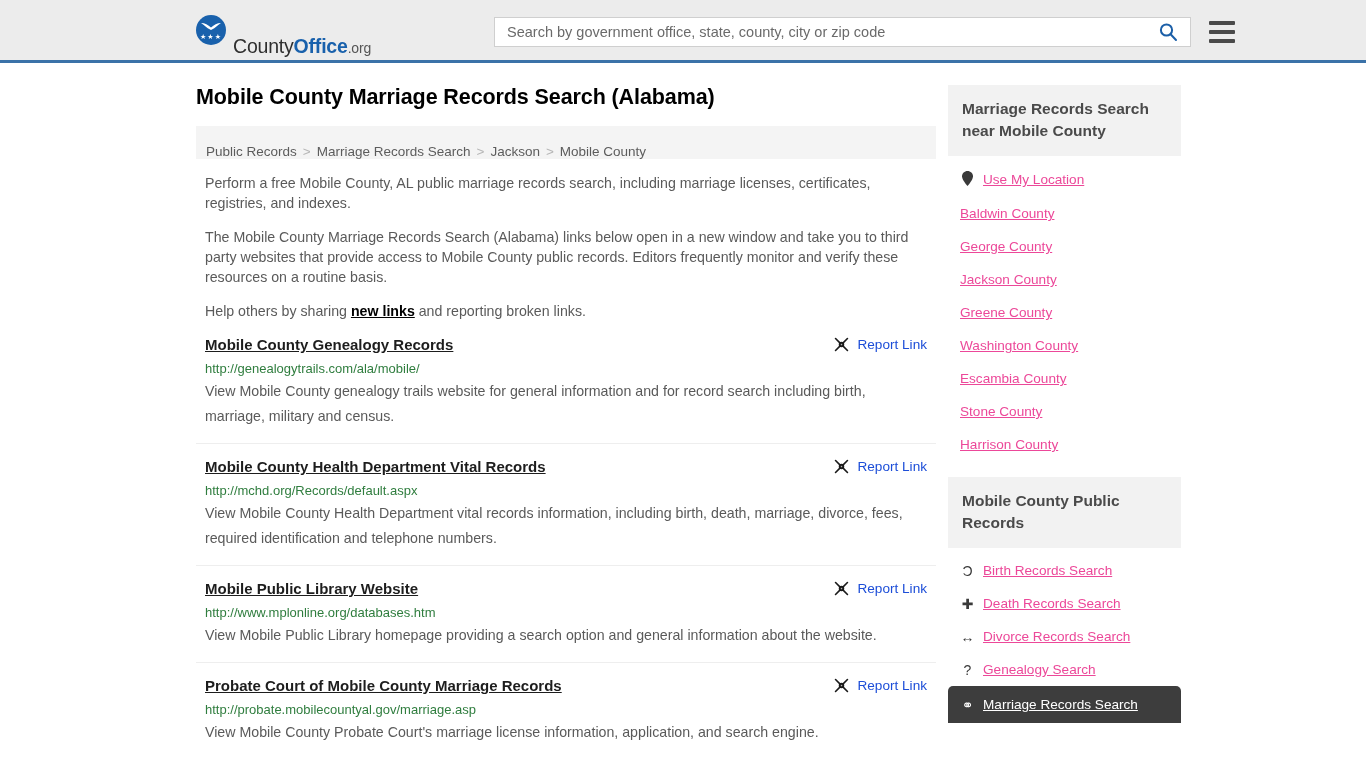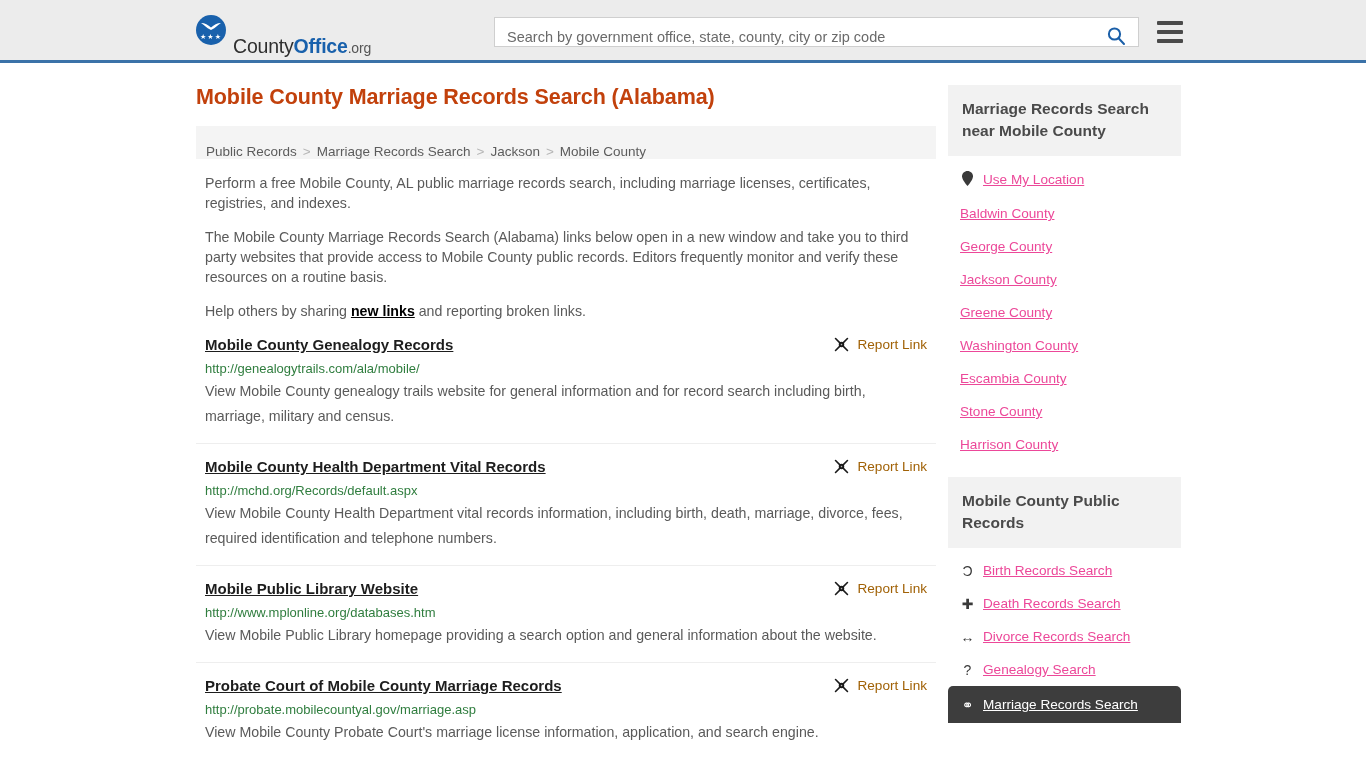--- a/index.html
+++ b/index.html
@@ -63,26 +63,26 @@
   .logo-text .tld { font-size: 14px; color: #555; }
 
   .search-zone {
     position: absolute;
     left: 494px;
     top: 17px;
     display: flex;
     align-items: center;
   }
   .search-box {
-    width: 645px;
+    width: 697px;
     height: 30px;
     background: #ffffff;
     border: 1px solid #cfcfcf;
     display: flex;
-    align-items: flex-end;
+    align-items: center;
     padding: 0 10px 0 10px;
   }
   .search-box input {
     flex: 1;
     border: none;
     outline: none;
     font-size: 14.5px;
     color: #555;
     font-family: "Liberation Sans", sans-serif;
     background: transparent;
@@ -119,21 +119,21 @@
     align-items: flex-start;
   }
   .content-col {
     width: 740px;
     margin-left: 196px;
     padding-top: 22px;
   }
   .page-title {
     font-size: 21.5px;
     font-weight: bold;
-    color: #c2410c;
+    color: #000000;
     margin: 0 0 16px 0;
     letter-spacing: -0.1px;
   }
   .breadcrumb {
     background: #f4f4f4;
     height: 33px;
     display: flex;
     align-items: flex-end;
     padding: 0 10px;
     font-size: 13.5px;
@@ -182,21 +182,21 @@
     color: #1d1d1d;
     text-decoration: underline;
     cursor: pointer;
     line-height: 20px;
   }
   .report-link {
     display: flex;
     align-items: center;
     gap: 7px;
     font-size: 13.6px;
-    color: #a16207;
+    color: #1d4ed8;
     cursor: pointer;
     white-space: nowrap;
     margin-top: 1px;
   }
   .report-link .unlink-icon { display: block; }
   .result-url {
     font-size: 13px;
     color: #2f7d3e;
     margin-top: 5px;
     line-height: 17px;

